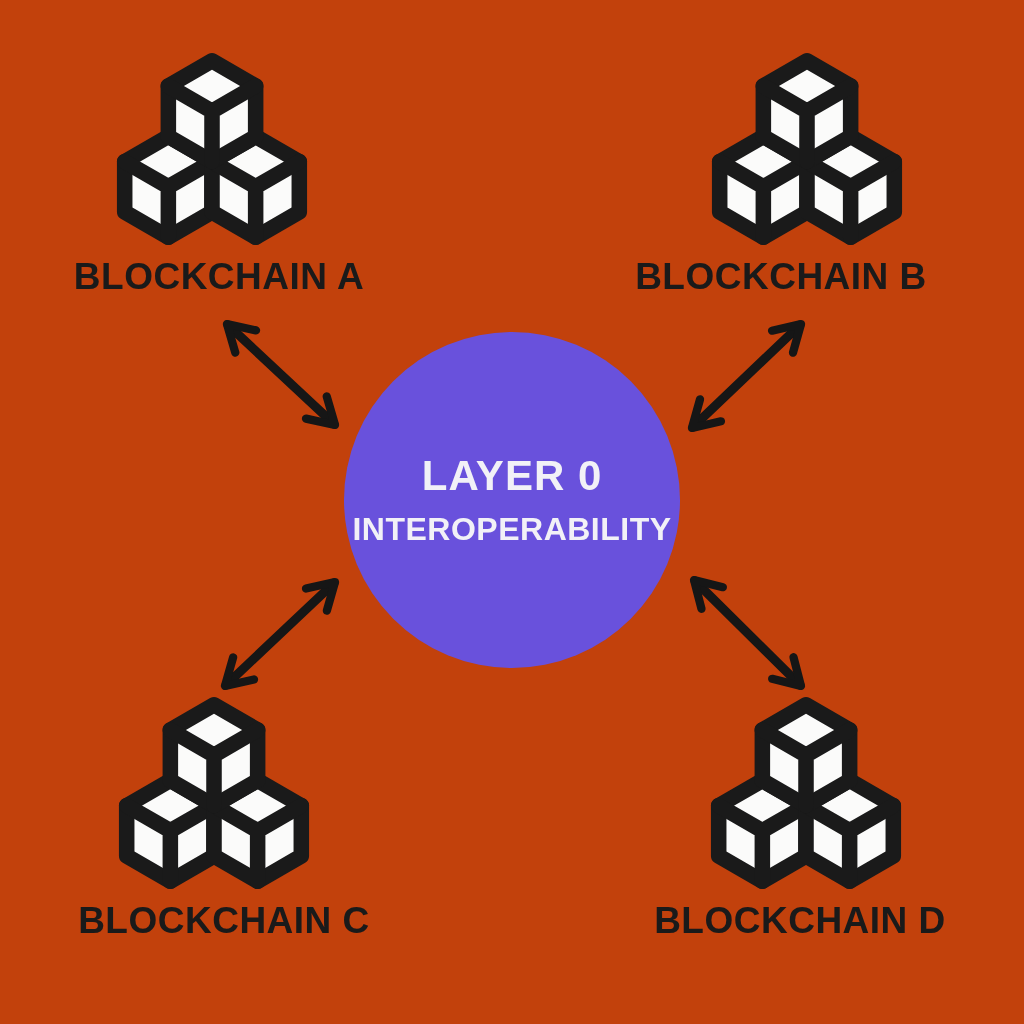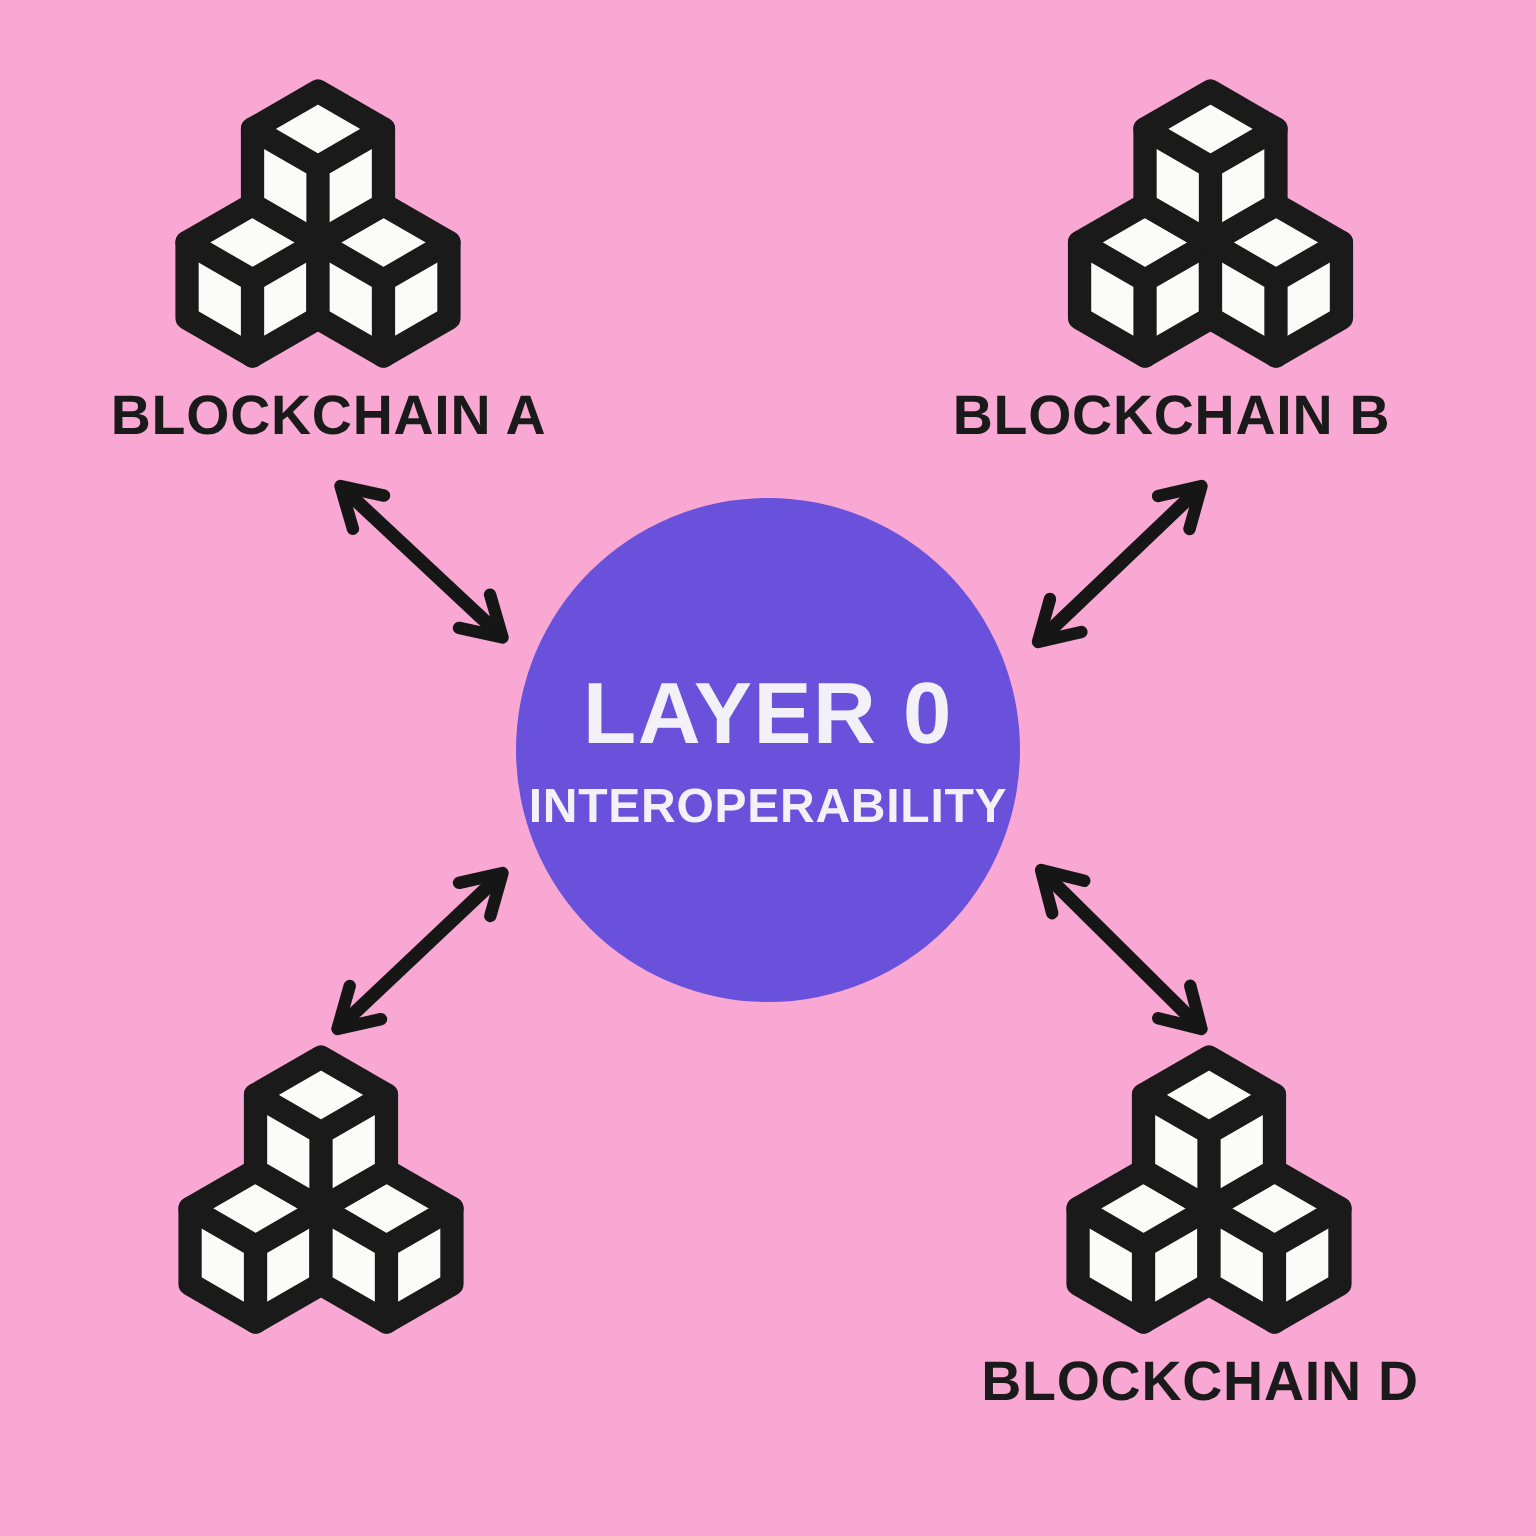--- a/index.html
+++ b/index.html
@@ -5,21 +5,21 @@
   html, body {
     margin: 0;
     padding: 0;
     background: #F0EFED;
     font-family: "Liberation Sans", sans-serif;
   }
   .canvas {
     position: relative;
     width: 1024px;
     height: 1024px;
-    background: #f9a8d4;
+    background: #c2410c;
     overflow: hidden;
   }
   .node-icon {
     position: absolute;
     width: 194px;
     height: 194px;
   }
   .node-label {
     position: absolute;
     width: 360px;
@@ -40,21 +40,21 @@
     border-radius: 50%;
     background: #6951DC;
     display: flex;
     flex-direction: column;
     align-items: center;
     justify-content: center;
     gap: 16px;
   }
   .hub-title {
     color: #F2F1F7;
-    font-size: 58px;
+    font-size: 42px;
     font-weight: 700;
     letter-spacing: 1px;
     line-height: 1;
   }
   .hub-subtitle {
     color: #F2F1F7;
     font-size: 32px;
     font-weight: 700;
     letter-spacing: 0.5px;
     line-height: 1;
@@ -102,20 +102,21 @@
     </svg>
   <svg class="node-icon" style="left:117px; top:696px">
       <use href="#cube-stack"></use>
     </svg>
   <svg class="node-icon" style="left:709px; top:696px">
       <use href="#cube-stack"></use>
     </svg>
 
   <div class="node-label" style="left:39px;  top:259px">BLOCKCHAIN A</div>
   <div class="node-label" style="left:601px; top:259px">BLOCKCHAIN B</div>
+  <div class="node-label" style="left:44px;  top:903px">BLOCKCHAIN C</div>
   <div class="node-label" style="left:620px; top:903px">BLOCKCHAIN D</div>
 
   <div class="hub-circle">
     <div class="hub-title">LAYER 0</div>
     <div class="hub-subtitle">INTEROPERABILITY</div>
   </div>
 
   <svg class="arrow-layer">
     <g stroke="#161616" stroke-width="9" stroke-linecap="round" fill="none">
       <line x1="228" y1="325" x2="334" y2="424" marker-start="url(#ah)" marker-end="url(#ah)"></line>

